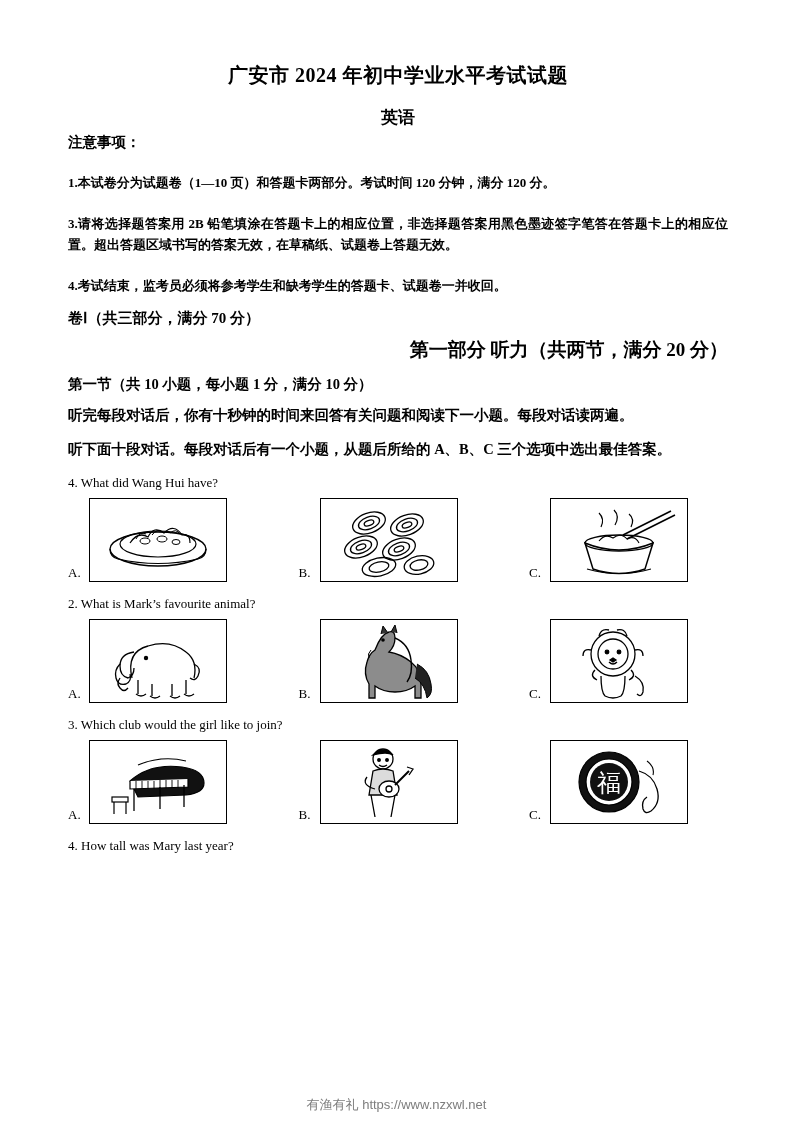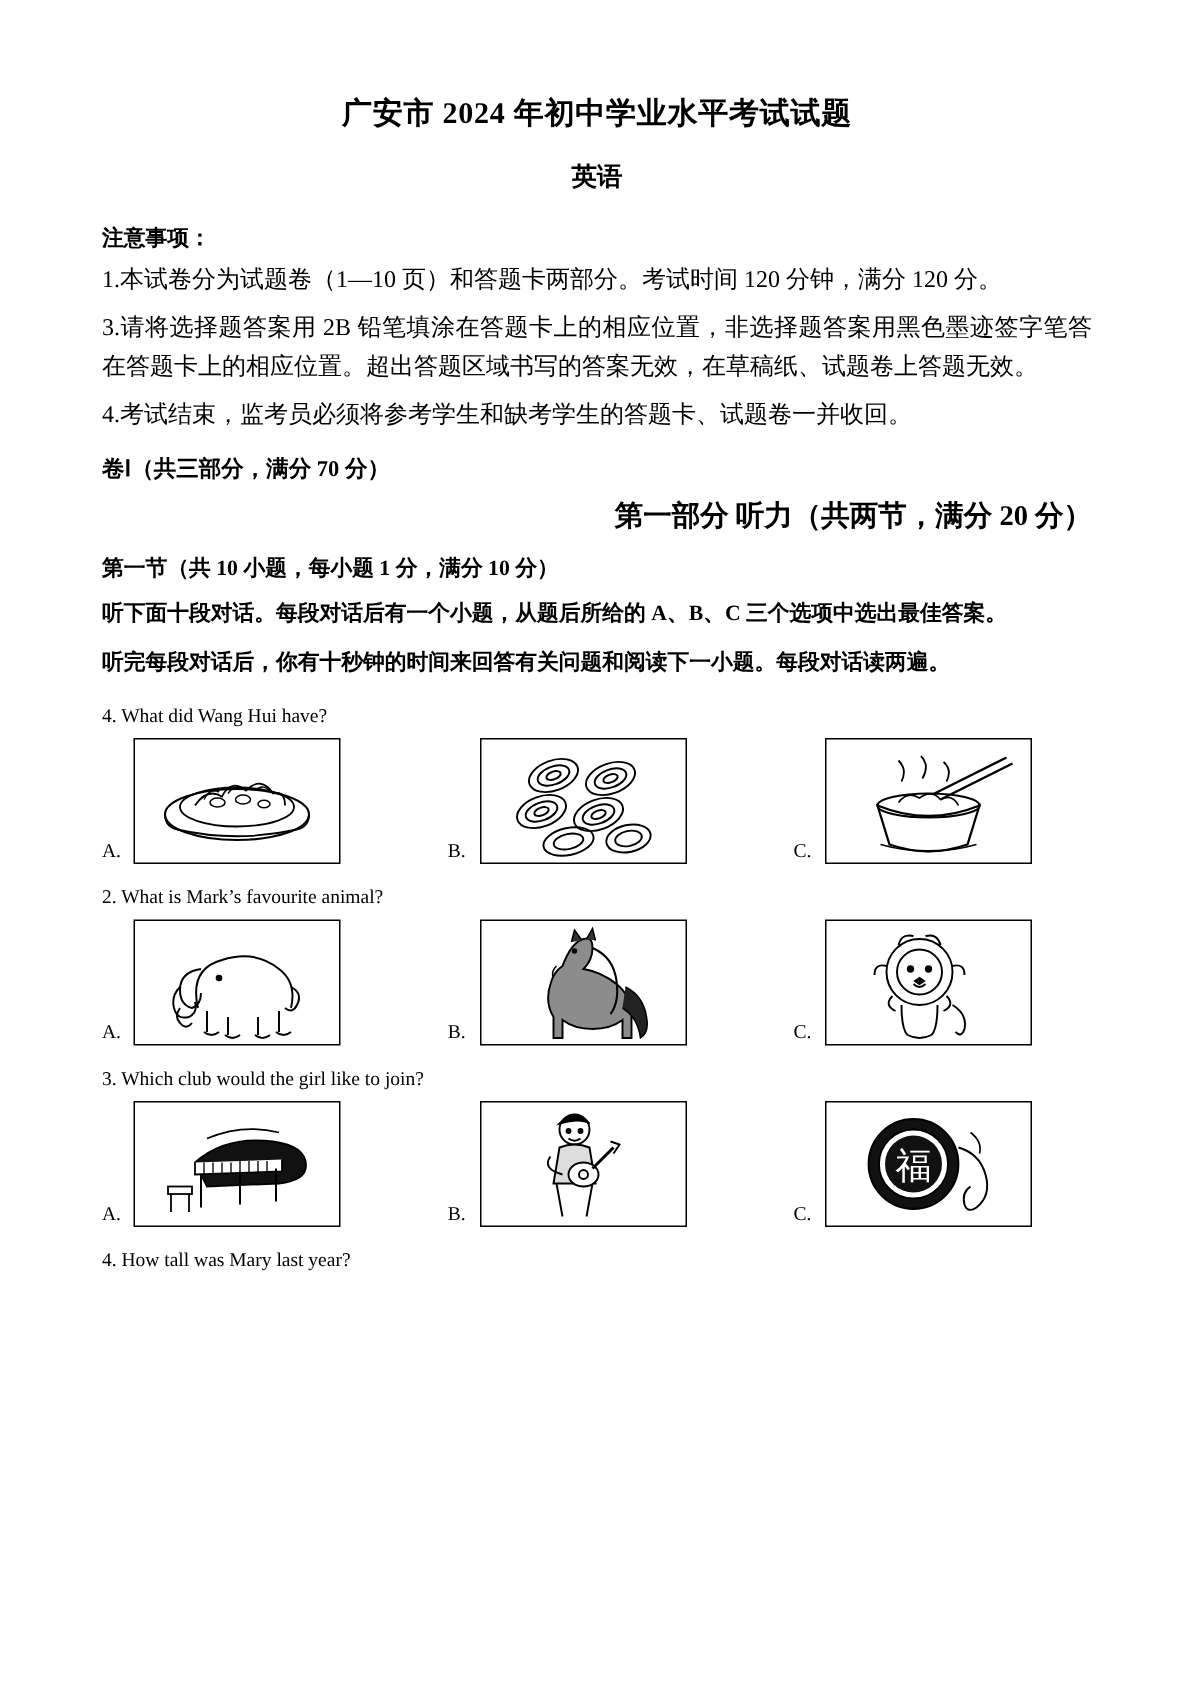--- a/index.html
+++ b/index.html
@@ -37,26 +37,26 @@
   }
   .title-sub {
     text-align: center;
     font-size: 17px;
     font-weight: bold;
     margin-top: 17px;
   }
   .notice-head {
     font-size: 14.5px;
     font-weight: bold;
+    margin-top: 4px;
+  }
+  .notice-item {
+    font-size: 13px;
+    font-weight: bold;
     margin-top: 20px;
-  }
-  .notice-item {
-    font-size: 16px;
-    font-weight: normal;
-    margin-top: 6px;
     line-height: 1.62;
     text-align: justify;
   }
   .center-line {
     font-size: 15px;
     font-weight: bold;
     margin-top: 13px;
   }
   .center-line2 {
     text-align: right;
@@ -128,22 +128,22 @@
 
     <div class="notice-head">注意事项：</div>
     <div class="notice-item">1.本试卷分为试题卷（1—10 页）和答题卡两部分。考试时间 120 分钟，满分 120 分。</div>
     <div class="notice-item">3.请将选择题答案用 2B 铅笔填涂在答题卡上的相应位置，非选择题答案用黑色墨迹签字笔答在答题卡上的相应位置。超出答题区域书写的答案无效，在草稿纸、试题卷上答题无效。</div>
     <div class="notice-item">4.考试结束，监考员必须将参考学生和缺考学生的答题卡、试题卷一并收回。</div>
 
     <div class="center-line">卷Ⅰ（共三部分，满分 70 分）</div>
     <div class="center-line2">第一部分  听力（共两节，满分 20 分）</div>
 
     <div class="section-line">第一节（共 10 小题，每小题 1 分，满分 10 分）</div>
+    <div class="instr-line">听完每段对话后，你有十秒钟的时间来回答有关问题和阅读下一小题。每段对话读两遍。</div>
     <div class="instr-line">听下面十段对话。每段对话后有一个小题，从题后所给的 A、B、C 三个选项中选出最佳答案。</div>
-    <div class="instr-line">听完每段对话后，你有十秒钟的时间来回答有关问题和阅读下一小题。每段对话读两遍。</div>
 
     <div class="q-text">4. What did Wang Hui have?</div>
     <div class="opt-row">
       <div class="opt">
         <span class="opt-label">A.</span>
         <div class="pic-box">
           <svg width="136" height="82" viewBox="0 0 136 82">
             <ellipse cx="68" cy="50" rx="48" ry="17" fill="none" stroke="#000" stroke-width="1.4"></ellipse>
             <ellipse cx="68" cy="45" rx="38" ry="13" fill="none" stroke="#000" stroke-width="1.2"></ellipse>
             <path d="M40 44 q8 -12 18 -6 q6 -12 16 -4 q10 -10 18 2 q8 -2 8 8" fill="none" stroke="#000" stroke-width="1.2"></path>
@@ -300,13 +300,14 @@
             <path d="M96 20 q8 6 6 14" fill="none" stroke="#000" stroke-width="1.1"></path>
           </svg>
         </div>
       </div>
     </div>
 
     <div class="q-text">4. How tall was Mary last year?</div>
 
   </div>
 
+  <div class="footer">有渔有礼 https://www.nzxwl.net</div>
 </div>
 
 </body></html>

